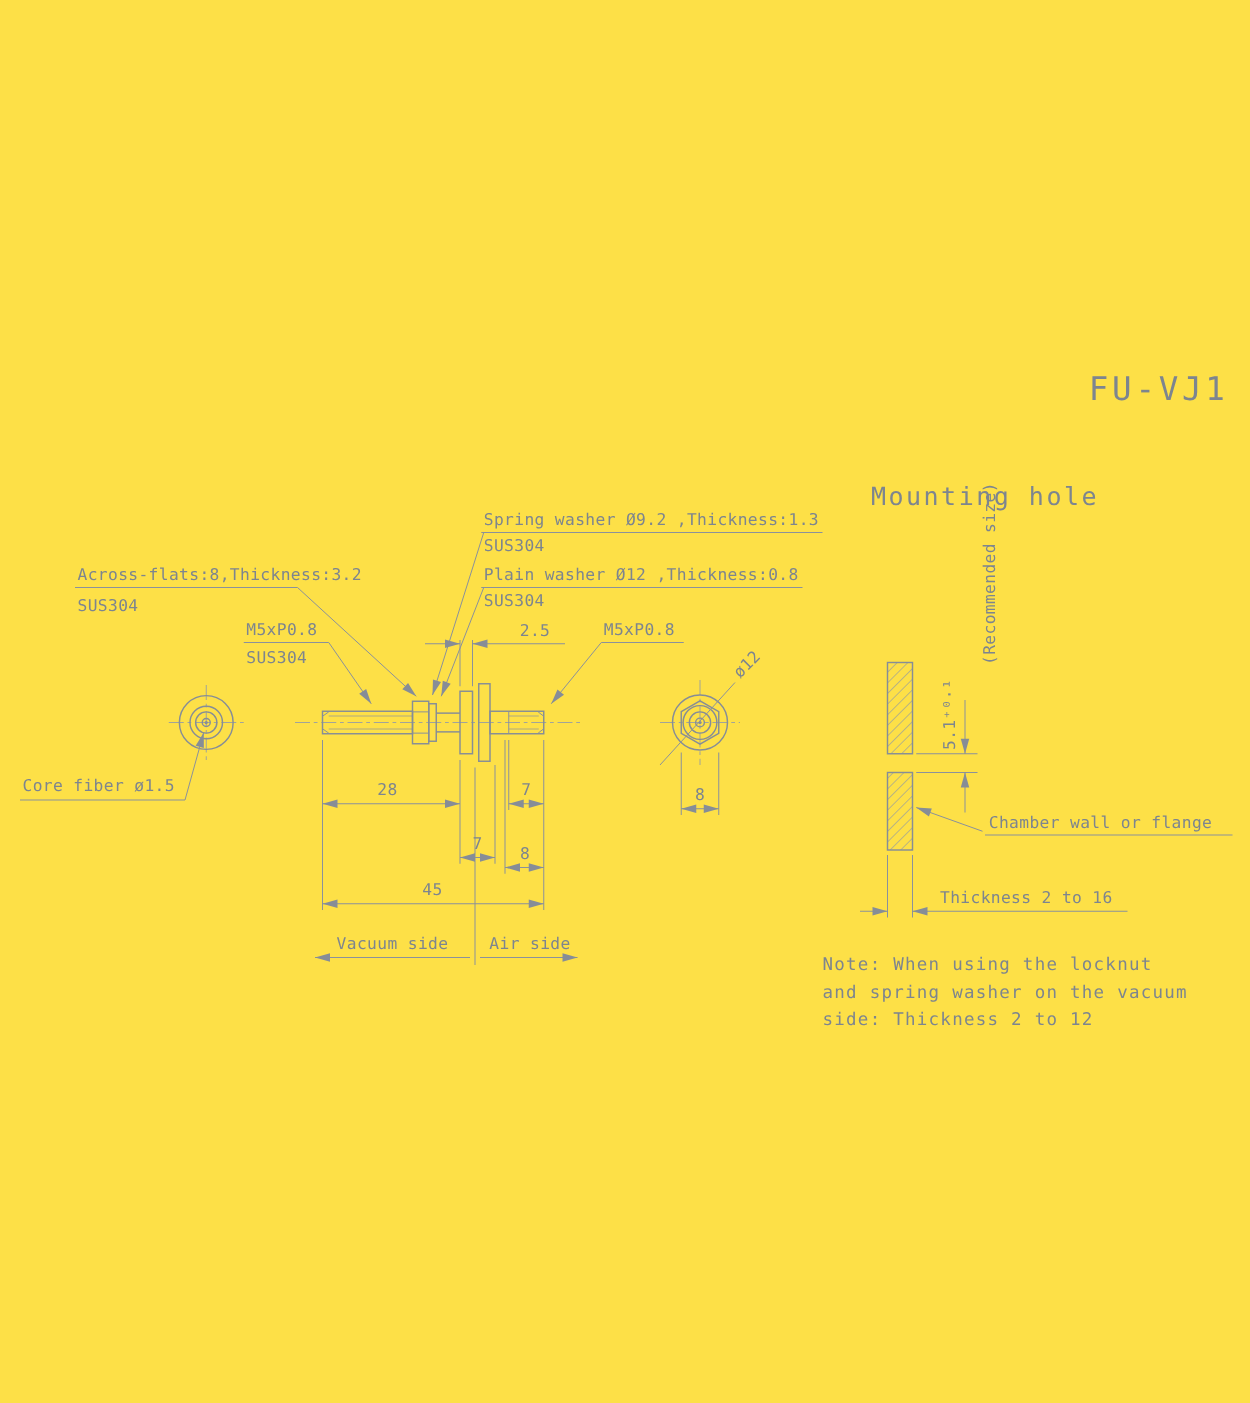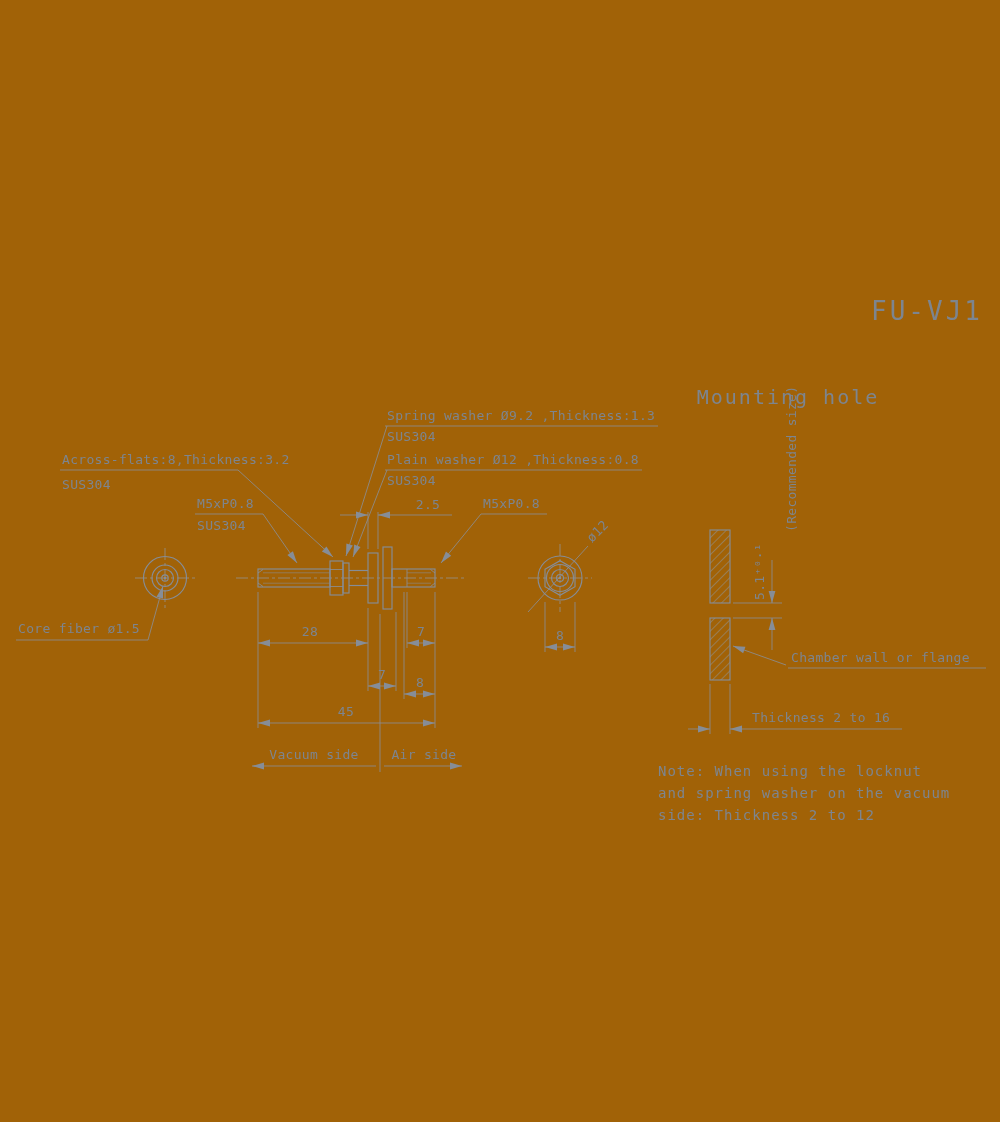--- a/index.html
+++ b/index.html
@@ -1,16 +1,16 @@
 <!DOCTYPE html>
 <html><head>
 <meta charset="utf-8">
 <style>
   html,body{margin:0;padding:0;background:#ffffff;}
-  .page{position:relative;width:1000px;height:1122px;background:#a16207;overflow:hidden;}
+  .page{position:relative;width:1000px;height:1122px;background:#fde047;overflow:hidden;}
   svg{display:block;}
   
   .ol   {stroke:#868d97;stroke-width:1.15;fill:none;}
   .thin {stroke:#8a919b;stroke-width:0.8;fill:none;}
   .thr  {stroke:#8a919b;stroke-width:0.55;fill:none;}
   .cl   {stroke:#949ba5;stroke-width:0.7;fill:none;stroke-dasharray:12 3 3 3;}
   .hatched{stroke:#868d97;stroke-width:1.15;fill:url(#hatch);}
   .dot  {fill:#868d97;stroke:none;}
   text{fill:#7d858f;font-family:"DejaVu Sans Mono","Liberation Sans",monospace;font-size:13px;letter-spacing:0.3px;}
   .t-title{font-size:26px;letter-spacing:3px;}

